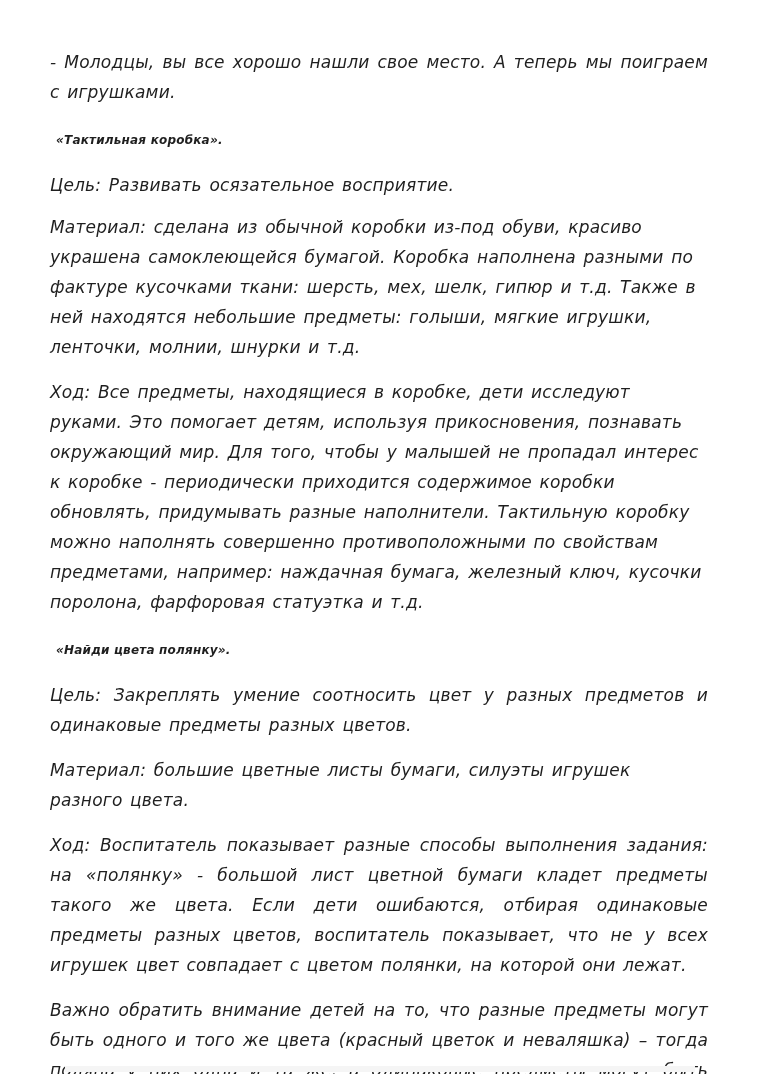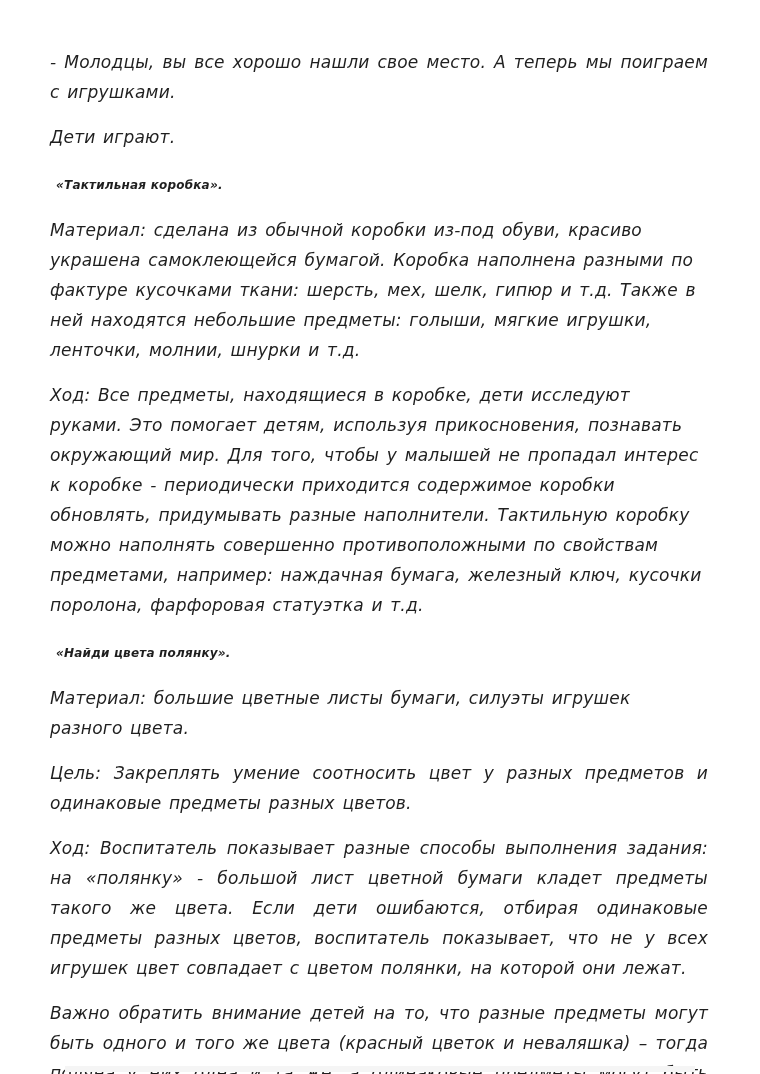--- a/index.html
+++ b/index.html
@@ -35,51 +35,51 @@
   }
   .heading {
     font-size: 12px;
     line-height: 30px;
     font-weight: bold;
     margin: 18px 0 15px 0;
     padding-left: 6px;
     letter-spacing: 0.2px;
   }
   .tight-bottom { margin-bottom: 0; }
-  .tight-top { margin-top: 4px; }
+  .tight-top { margin-top: 12px; }
   .bottom-edge {
     position: absolute;
     left: 65px;
     right: 65px;
     bottom: 2px;
     height: 6px;
     background: #f5f5f5;
   }
 </style>
 </head>
 <body>
 
 <main class="page">
 
   <p class="para justify">- Молодцы, вы все хорошо нашли свое место. А теперь мы поиграем с игрушками.</p>
 
-  <p class="para">Дети играют.</p>
 
   <h2 class="heading">«Тактильная коробка».</h2>
 
+  <p class="para tight-bottom">Цель: Развивать осязательное восприятие.</p>
 
   <p class="para tight-top">Материал: сделана из обычной коробки из-под обуви, красиво украшена самоклеющейся бумагой. Коробка наполнена разными по фактуре кусочками ткани: шерсть, мех, шелк, гипюр и т.д. Также в ней находятся небольшие предметы: голыши, мягкие игрушки, ленточки, молнии, шнурки и т.д.</p>
 
   <p class="para">Ход: Все предметы, находящиеся в коробке, дети исследуют руками. Это помогает детям, используя прикосновения, познавать окружающий мир. Для того, чтобы у малышей не пропадал интерес к коробке - периодически приходится содержимое коробки обновлять, придумывать разные наполнители. Тактильную коробку можно наполнять совершенно противоположными по свойствам предметами, например: наждачная бумага, железный ключ, кусочки поролона, фарфоровая статуэтка и т.д.</p>
 
   <h2 class="heading">«Найди цвета полянку».</h2>
 
+  <p class="para justify">Цель: Закреплять умение соотносить цвет у разных предметов и одинаковые предметы разных цветов.</p>
+
   <p class="para">Материал: большие цветные листы бумаги, силуэты игрушек разного цвета.</p>
-
-  <p class="para justify">Цель: Закреплять умение соотносить цвет у разных предметов и одинаковые предметы разных цветов.</p>
 
   <p class="para justify">Ход: Воспитатель показывает разные способы выполнения задания: на «полянку» - большой лист цветной бумаги кладет предметы такого же цвета. Если дети ошибаются, отбирая одинаковые предметы разных цветов, воспитатель показывает, что не у всех игрушек цвет совпадает с цветом полянки, на которой они лежат.</p>
 
   <p class="para justify">Важно обратить внимание детей на то, что разные предметы могут быть одного и того же цвета (красный цветок и неваляшка) – тогда поляна у них одна и та же, а одинаковые предметы могут быть разных цветов (желтые и зеленые листья) – тогда полянки у них разные.</p>
 
 </main>
 
 <div class="bottom-edge"></div>
 
 </body></html>

